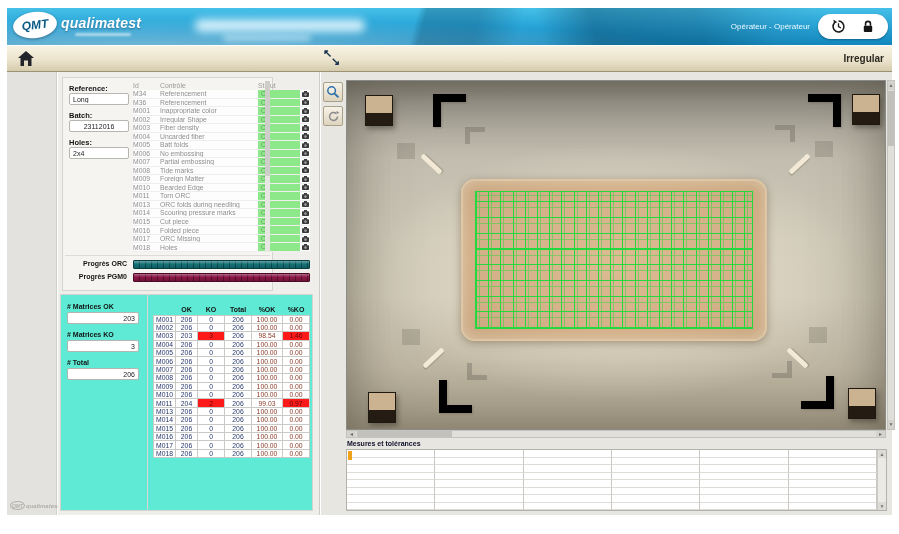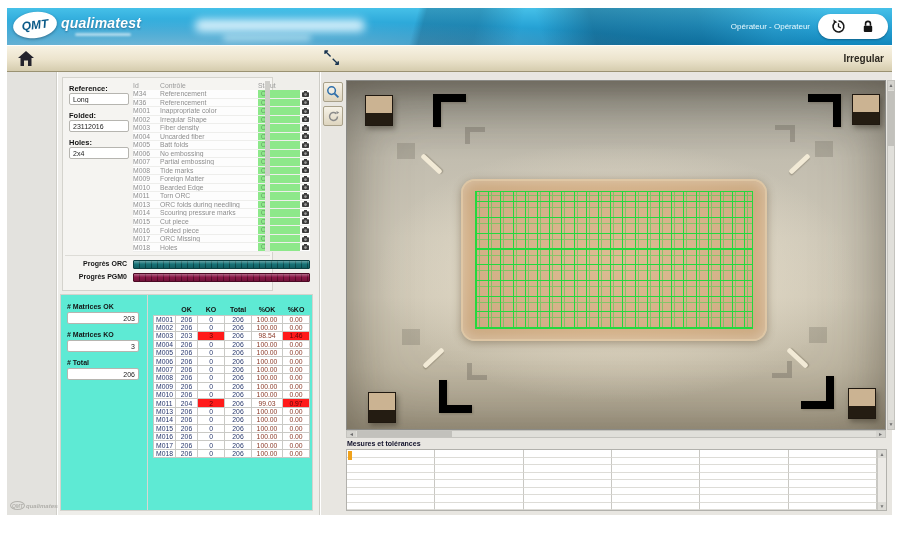--- a/index.html
+++ b/index.html
@@ -228,22 +228,22 @@
       <div class="wm-oval">QMT</div>
       <div class="wm-name">qualimatest</div>
     </div>
   </div>
 
   <div class="left-panel">
 
     <div class="panelA">
       <div class="fld-label" style="top:6px;">Reference:</div>
       <input class="fld-input" style="top: 15px;" value="Long">
-      <div class="fld-label" style="top:33px;">Folded:</div>
-      <input class="fld-input" style="top: 42px;" value="23112016">
+      <div class="fld-label" style="top:33px;">Batch:</div>
+      <input class="fld-input" style="top: 42px; text-align: center;" value="23112016">
       <div class="fld-label" style="top:60px;">Holes:</div>
       <input class="fld-input" style="top: 69px;" value="2x4">
 
       <div class="clist">
         <div class="clist-head">
           <span>Id</span>
           <span>Contrôle</span>
           <span>Statut</span>
           <span></span>
         </div>

